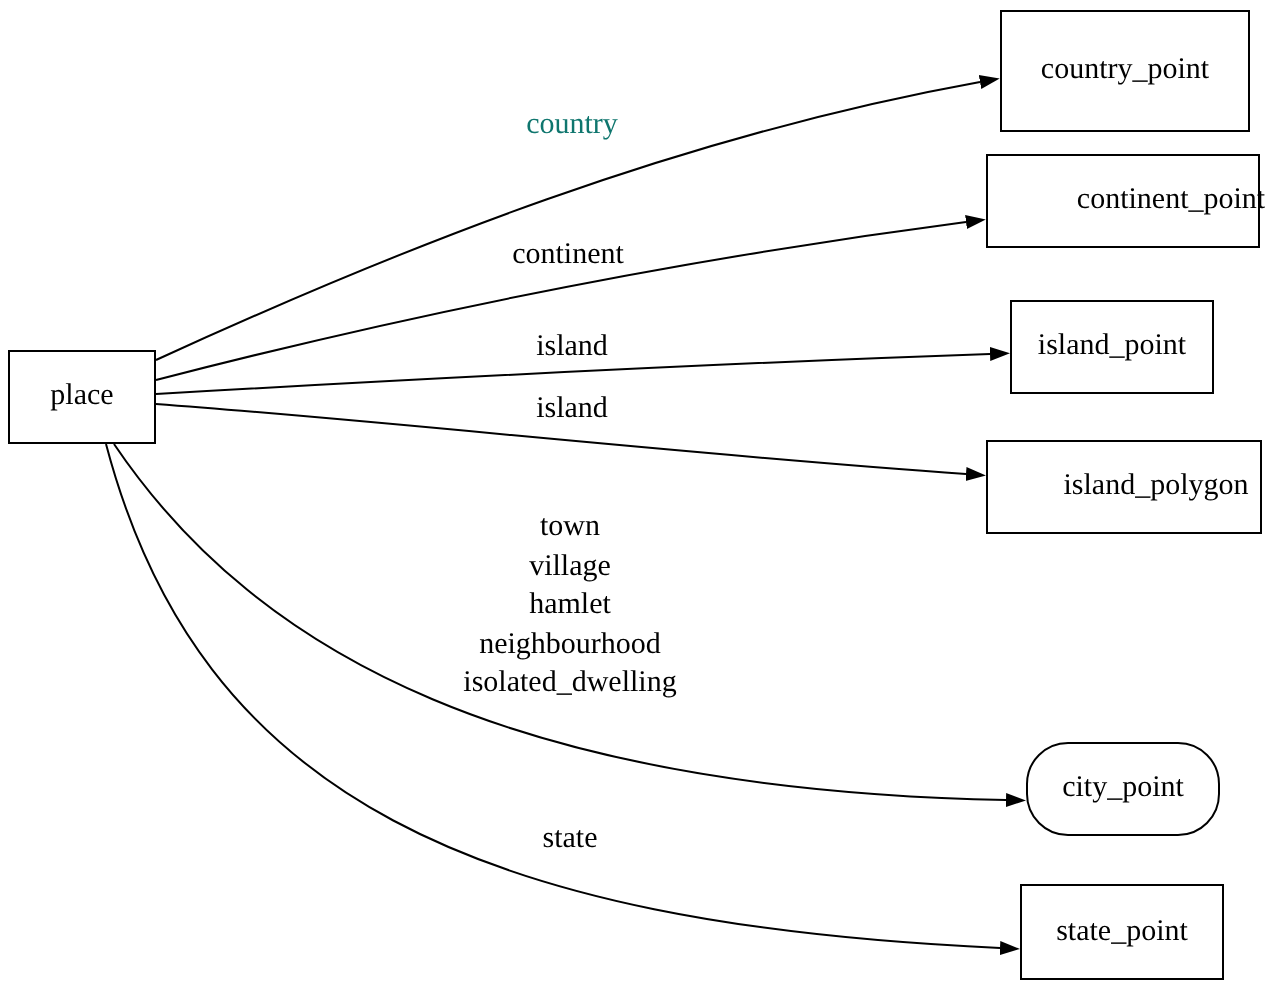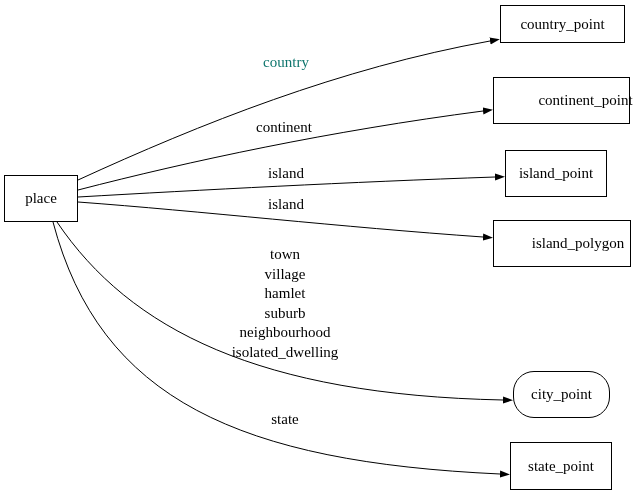--- a/index.html
+++ b/index.html
@@ -60,21 +60,21 @@
         <path d="M 78 197 C 200 190 350 182 495 177" fill="none" stroke="#000000" stroke-width="1" marker-end="url(#arrow)"></path>
         <path d="M 78 202 C 200 211 340 227 483 237" fill="none" stroke="#000000" stroke-width="1" marker-end="url(#arrow)"></path>
         <path d="M 57 222 C 130 330 260 395 503 400" fill="none" stroke="#000000" stroke-width="1" marker-end="url(#arrow)"></path>
         <path d="M 53 222 C 100 400 240 462 500 474" fill="none" stroke="#000000" stroke-width="1" marker-end="url(#arrow)"></path>
       </g>
   </svg>
   <div id="node-layer">
       <div class="node" style="left: 4px; top: 175px; width: 74px; height: 47px;">
         <span>place</span>
       </div>
-      <div class="node" style="left: 500px; top: 5px; width: 125px; height: 38px;">
+      <div class="node" style="left: 500px; top: 5px; width: 125px; height: 61px;">
         <span>country_point</span>
       </div>
       <div class="node" style="left: 493px; top: 77px; width: 137px; height: 47px; padding-left: 48px;">
         <span>continent_point</span>
       </div>
       <div class="node" style="left: 505px; top: 150px; width: 102px; height: 47px;">
         <span>island_point</span>
       </div>
       <div class="node" style="left: 493px; top: 220px; width: 138px; height: 47px; padding-left: 32px;">
         <span>island_polygon</span>
@@ -96,21 +96,20 @@
       <div class="edge-label" style="left: 286px; top: 174px; color: rgb(0, 0, 0);">
         <div>island</div>
       </div>
       <div class="edge-label" style="left: 286px; top: 205px; color: rgb(0, 0, 0);">
         <div>island</div>
       </div>
       <div class="edge-label" style="left: 285px; top: 303px; color: rgb(0, 0, 0);">
         <div>town</div>
         <div>village</div>
         <div>hamlet</div>
-        <div>suburb</div>
         <div>neighbourhood</div>
         <div>isolated_dwelling</div>
       </div>
       <div class="edge-label" style="left: 285px; top: 420px; color: rgb(0, 0, 0);">
         <div>state</div>
       </div>
     </div>
 </div>
 
 </body></html>

